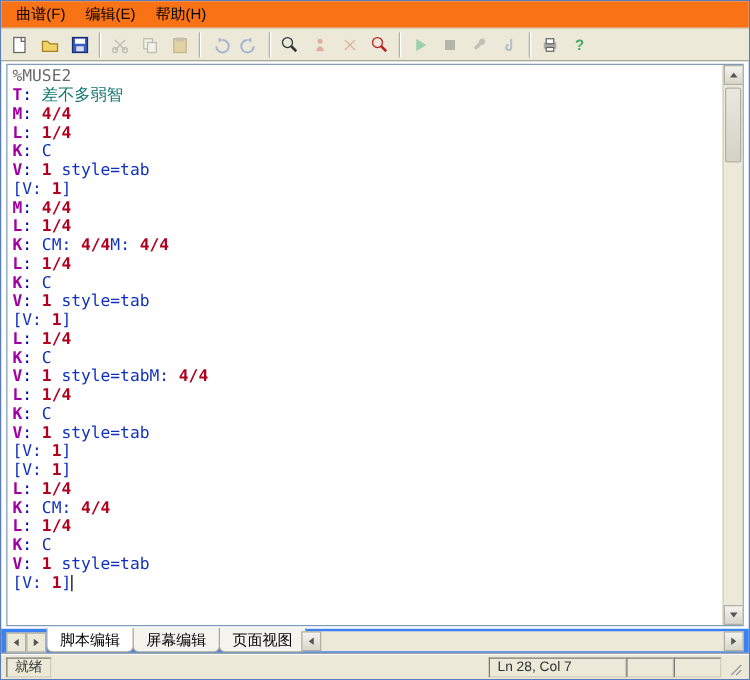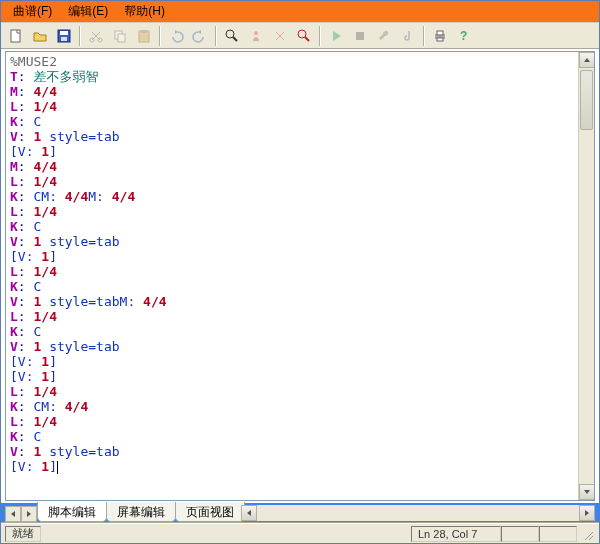--- a/index.html
+++ b/index.html
@@ -216,21 +216,21 @@
         <div class="harrow">
             <svg width="8" height="8">
               <path d="M2 1l4 3-4 3z" fill="#555"></path>
             </svg>
           </div>
       </div>
     </div>
     <div class="statusbar">
       <div class="st-cell">就绪</div>
       <div class="st-grow"></div>
-      <div class="st-cell" style="width:90px">Ln 28, Col 7</div>
+      <div class="st-cell" style="width:110px">Ln 28, Col 7</div>
       <div class="st-cell" style="width:38px"></div>
       <div class="st-cell" style="width:38px"></div>
       <div class="st-grip"><svg width="16" height="16">
             <path d="M14 6l-8 8M14 10l-4 4M14 14" stroke="#999"></path>
           </svg></div>
     </div>
   </div>
 
 </div>
 

